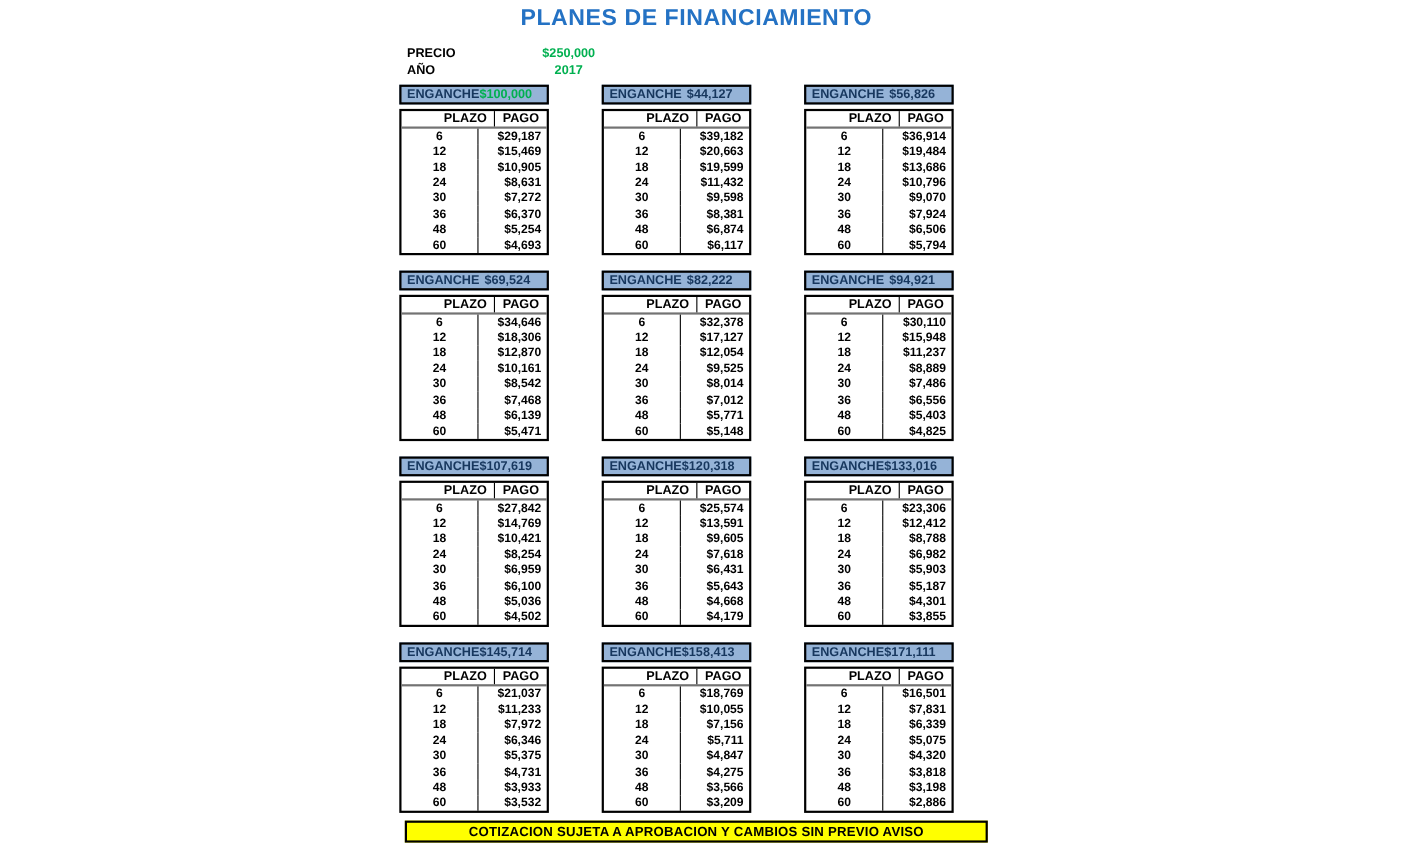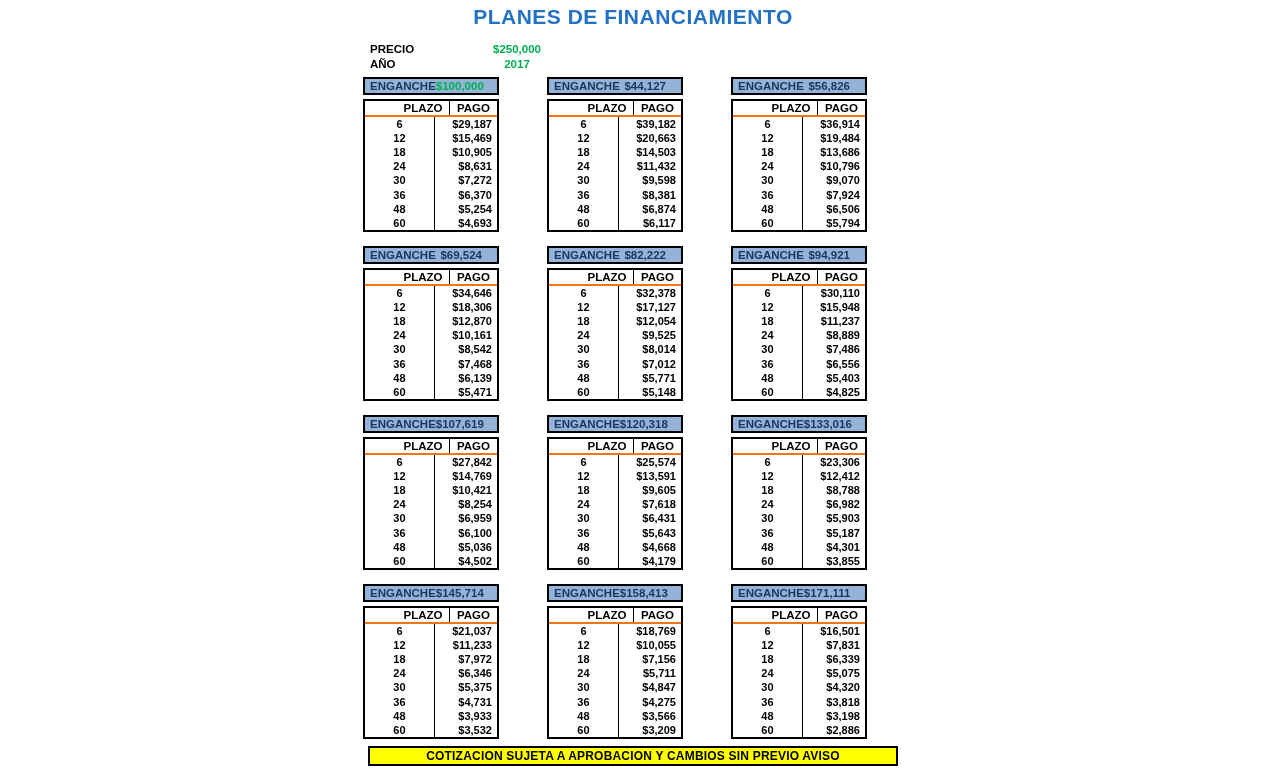--- a/index.html
+++ b/index.html
@@ -42,21 +42,21 @@
     padding: 0 15px 0 5px;
     font-size: 11.5px;
     color: var(--header-text);
     margin-bottom: 4px;
   }
   .eng .amount { color: var(--header-text); }
   .eng .amount.green { color: var(--value-green); }
 
   .ptable { border: 2px solid #000; height: 133px; font-size: 11px; }
   .ptable .hrow {
-    display: flex; height: 16px; border-bottom: 2px solid #f97316; align-items: center; padding-left: 32px;
+    display: flex; height: 16px; border-bottom: 2px solid #737373; align-items: center; padding-left: 32px;
   }
   .ptable .hrow .hc { text-align: center; font-size: 11.5px; }
   .ptable .drow { display: flex; height: 14.1px; align-items: center; }
   .col-plazo { width: 53%; border-right: 1.5px solid #000; text-align: center; height: 100%;
                display: flex; align-items: center; justify-content: center; }
   .col-pago  { width: 47%; text-align: right; padding-right: 5px; height: 100%;
                display: flex; align-items: center; justify-content: flex-end; }
 
   .banner {
     position: absolute; left: 5px; top: 746px; width: 530px; height: 20px;
@@ -142,21 +142,21 @@
           <div class="drow">
             <span class="col-plazo">6</span>
             <span class="col-pago">$39,182</span>
           </div>
           <div class="drow">
             <span class="col-plazo">12</span>
             <span class="col-pago">$20,663</span>
           </div>
           <div class="drow">
             <span class="col-plazo">18</span>
-            <span class="col-pago">$14,503</span>
+            <span class="col-pago">$19,599</span>
           </div>
           <div class="drow">
             <span class="col-plazo">24</span>
             <span class="col-pago">$11,432</span>
           </div>
           <div class="drow">
             <span class="col-plazo">30</span>
             <span class="col-pago">$9,598</span>
           </div>
           <div class="drow">

